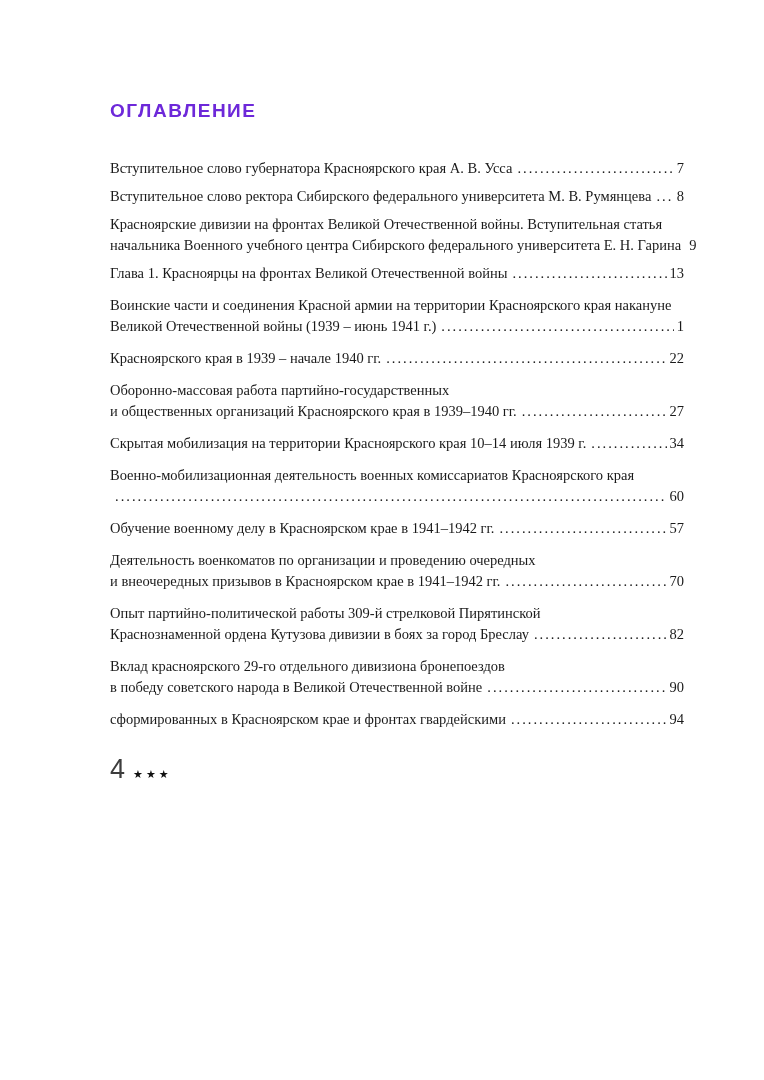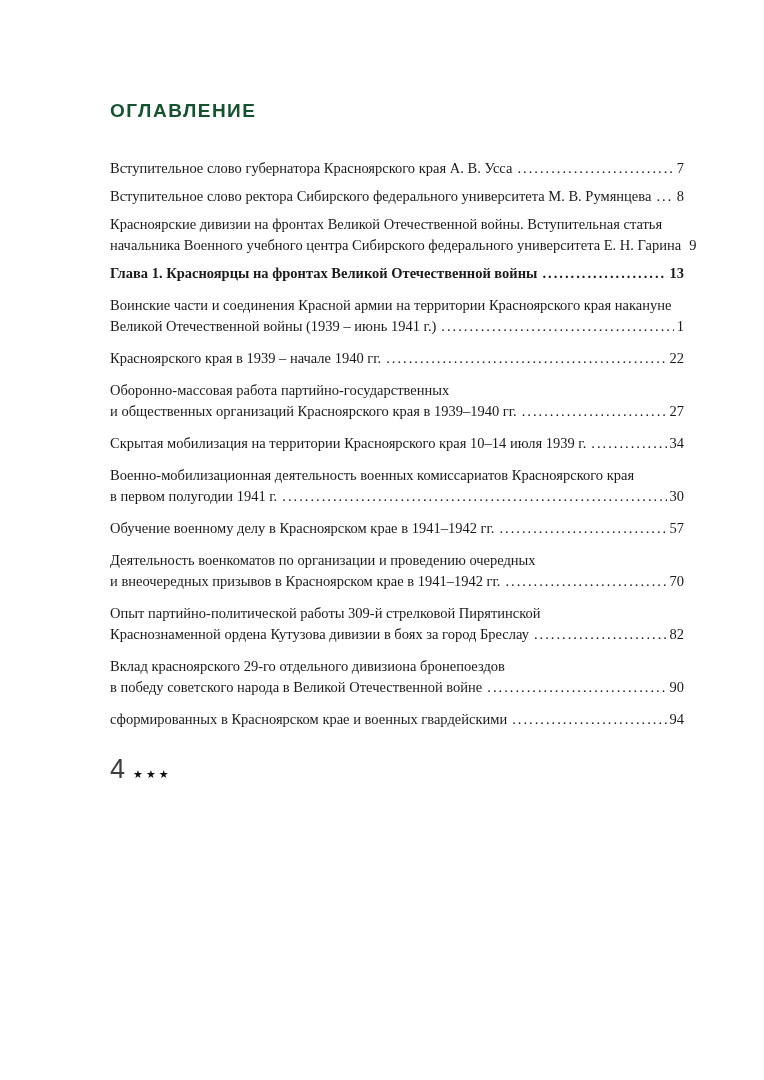--- a/index.html
+++ b/index.html
@@ -16,37 +16,37 @@
     padding: 100px 80px 0 110px;
     font-family: "Liberation Serif", serif;
     color: #1a1a1a;
     overflow: hidden;
   }
   .title {
     font-family: "Liberation Sans", sans-serif;
     font-weight: 700;
     font-size: 19px;
     letter-spacing: 1.5px;
-    color: #14532d;
+    color: #6d28d9;
     margin: 0 0 36px 0;
   }
   .toc {
     font-size: 14.5px;
     line-height: 21px;
   }
   .entry {
     margin-bottom: 11px;
   }
   .entry.front {
     margin-bottom: 7px;
     font-family: Liberation Serif, serif;
   }
   .entry.chapter {
     margin-top: 6px;
-    font-weight: 700;
+    font-weight: 400;
   }
   .line {
     white-space: nowrap;
   }
   .line.last {
     display: flex;
     align-items: baseline;
   }
   .line.last .text {
     flex: 0 0 auto;
@@ -144,23 +144,22 @@
       <div class="entry">
         <div class="line last">
           <span class="text">Скрытая мобилизация на территории Красноярского края 10–14 июля 1939 г.</span>
           <span class="leader">............................................................................................................................................................................................................................................................................................................</span>
           <span class="pageno">34</span>
         </div>
       </div>
       <div class="entry">
         <div class="line">Военно-мобилизационная деятельность военных комиссариатов Красноярского края</div>
         <div class="line last">
-          <span class="text">в первом полугодии 1941 г.</span>
-          <span class="leader">............................................................................................................................................................................................................................................................................................................</span>
-          <span class="pageno">30</span>
+          <span class="leader">............................................................................................................................................................................................................................................................................................................</span>
+          <span class="pageno">60</span>
         </div>
       </div>
       <div class="entry">
         <div class="line last">
           <span class="text">Обучение военному делу в Красноярском крае в 1941–1942 гг.</span>
           <span class="leader">............................................................................................................................................................................................................................................................................................................</span>
           <span class="pageno">57</span>
         </div>
       </div>
       <div class="entry">
@@ -182,21 +181,21 @@
       <div class="entry">
         <div class="line">Вклад красноярского 29-го отдельного дивизиона бронепоездов</div>
         <div class="line last">
           <span class="text">в победу советского народа в Великой Отечественной войне</span>
           <span class="leader">............................................................................................................................................................................................................................................................................................................</span>
           <span class="pageno">90</span>
         </div>
       </div>
       <div class="entry">
         <div class="line last">
-          <span class="text">сформированных в Красноярском крае и военных гвардейскими</span>
+          <span class="text">сформированных в Красноярском крае и фронтах гвардейскими</span>
           <span class="leader">............................................................................................................................................................................................................................................................................................................</span>
           <span class="pageno">94</span>
         </div>
       </div>
     </div>
   <div class="footer">
     <span class="num">4</span>
     <span class="stars">★★★</span>
   </div>
 </div>

